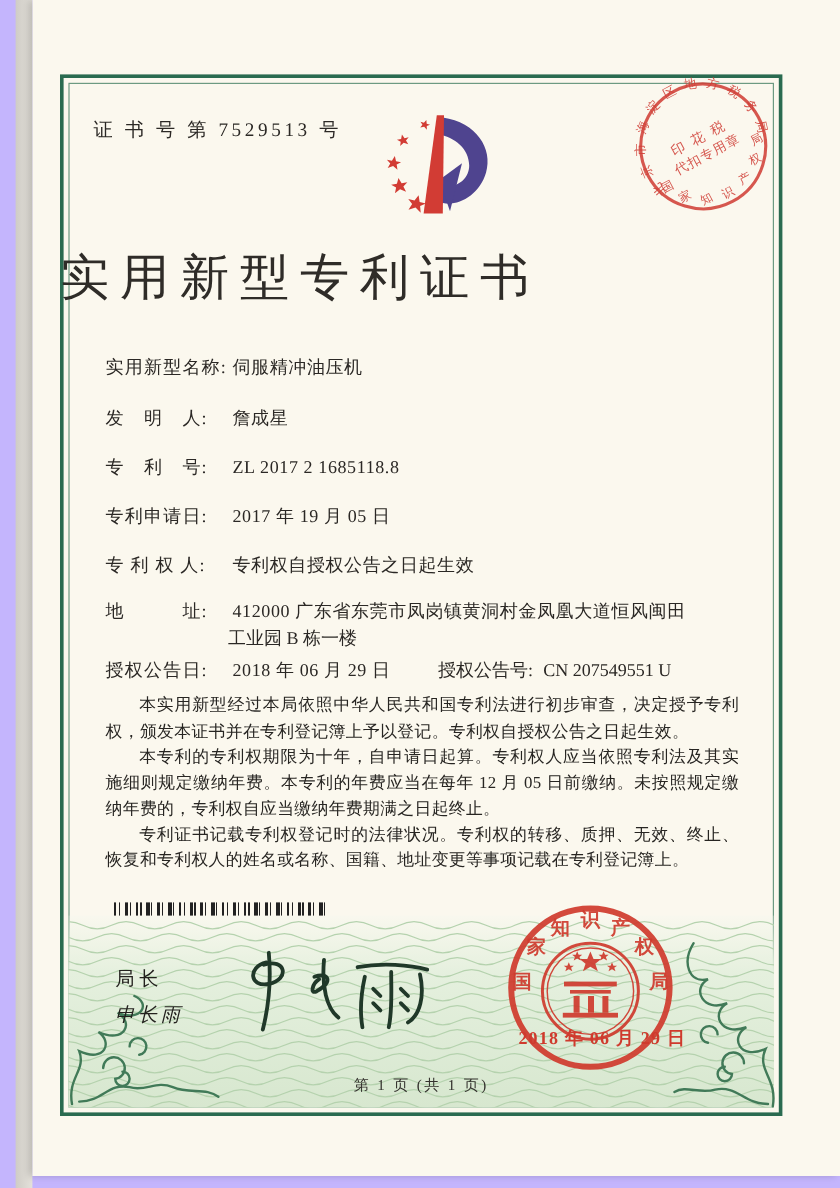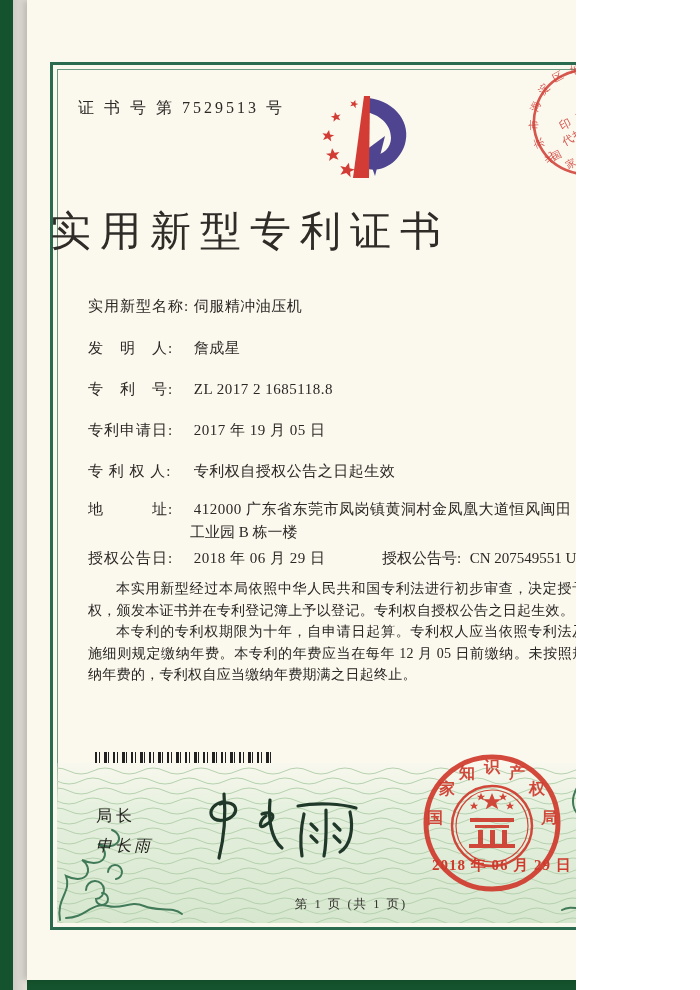--- a/index.html
+++ b/index.html
@@ -1,17 +1,17 @@
 <!DOCTYPE html>
 <html><head>
 <meta charset="utf-8">
 <style>
   html,body{margin:0;padding:0;}
   body{font-family:"Liberation Serif","DejaVu Serif",serif;}
-  .scene{position:relative;width:576px;height:990px;background:#14532d;overflow:hidden;}
+  .scene{position:relative;width:700px;height:990px;background:#c4b5fd;overflow:hidden;}
   .edge-strip{position:absolute;left:13px;top:0;width:14px;height:990px;
     background:linear-gradient(90deg,#cfccc6,#e4e1da);}
   .paper{position:absolute;left:27px;top:0;width:673px;height:980px;background:#fbf8ee;
     box-shadow:-3px 0 6px rgba(0,0,0,.18);}
   .frame{position:absolute;left:23px;top:62px;width:596px;height:862px;
     border:3px solid #2a6b50;}
   .frame-inner{position:absolute;left:4px;top:4px;right:4px;bottom:4px;
     border:1px solid #6c9a82;}
   .cert-no{position:absolute;left:51px;top:98px;font-size:16px;letter-spacing:3px;color:#2b2825;}
   .logo{position:absolute;left:242px;top:92px;}
@@ -96,27 +96,28 @@
     <div class="row" style="top:500px">
       <span class="lab">地　　　址:</span>
       <span class="val">412000 广东省东莞市凤岗镇黄洞村金凤凰大道恒风闽田</span>
     </div>
     <div class="addr2" style="top:523px">工业园 B 栋一楼</div>
     <div class="row" style="top:549px">
       <span class="lab">授权公告日:</span>
       <span class="val">2018 年 06 月 29 日</span>
     </div>
     <div class="row-right" style="top:549px">
-      <span class="lab" style="display:inline-block;width:84px;margin-left:17px;">授权公告号:</span>
+      <span class="lab" style="display:inline-block;width:84px;">授权公告号:</span>
       <span class="val">CN 207549551 U</span>
     </div>
 
     <div class="body-text">
       <p>本实用新型经过本局依照中华人民共和国专利法进行初步审查，决定授予专利权，颁发本证书并在专利登记簿上予以登记。专利权自授权公告之日起生效。</p>
       <p>本专利的专利权期限为十年，自申请日起算。专利权人应当依照专利法及其实施细则规定缴纳年费。本专利的年费应当在每年 12 月 05 日前缴纳。未按照规定缴纳年费的，专利权自应当缴纳年费期满之日起终止。</p>
+      <p>专利证书记载专利权登记时的法律状况。专利权的转移、质押、无效、终止、恢复和专利权人的姓名或名称、国籍、地址变更等事项记载在专利登记簿上。</p>
     </div>
 
     <div class="waveband">
       <svg width="588" height="160" viewBox="0 0 588 160">
         <defs>
           <path id="wv" fill="none" stroke="#b5d2ae" stroke-width="1" d="M-12,0 q12,-6 24,0 t24,0 t24,0 t24,0 t24,0 t24,0 t24,0 t24,0 t24,0 t24,0 t24,0 t24,0 t24,0 t24,0 t24,0 t24,0 t24,0 t24,0 t24,0 t24,0 t24,0 t24,0 t24,0 t24,0 t24,0 t24,0"></path>
         </defs>
         <use href="#wv" transform="translate(0,8)"></use>
         <use href="#wv" transform="translate(-12,18)"></use>
         <use href="#wv" transform="translate(0,28)"></use>

